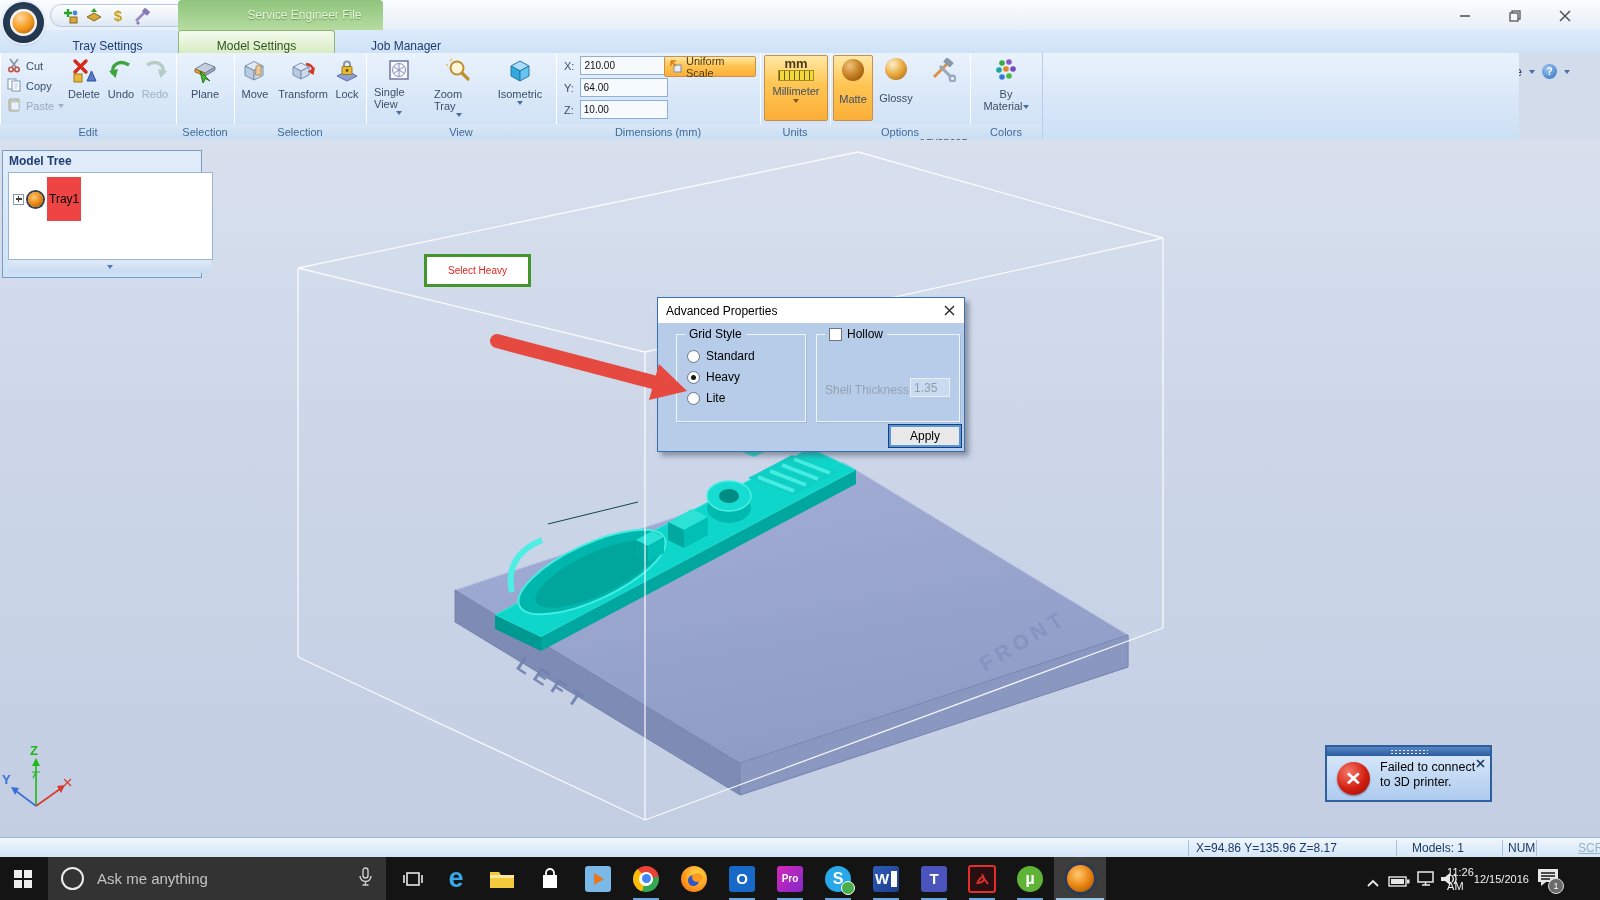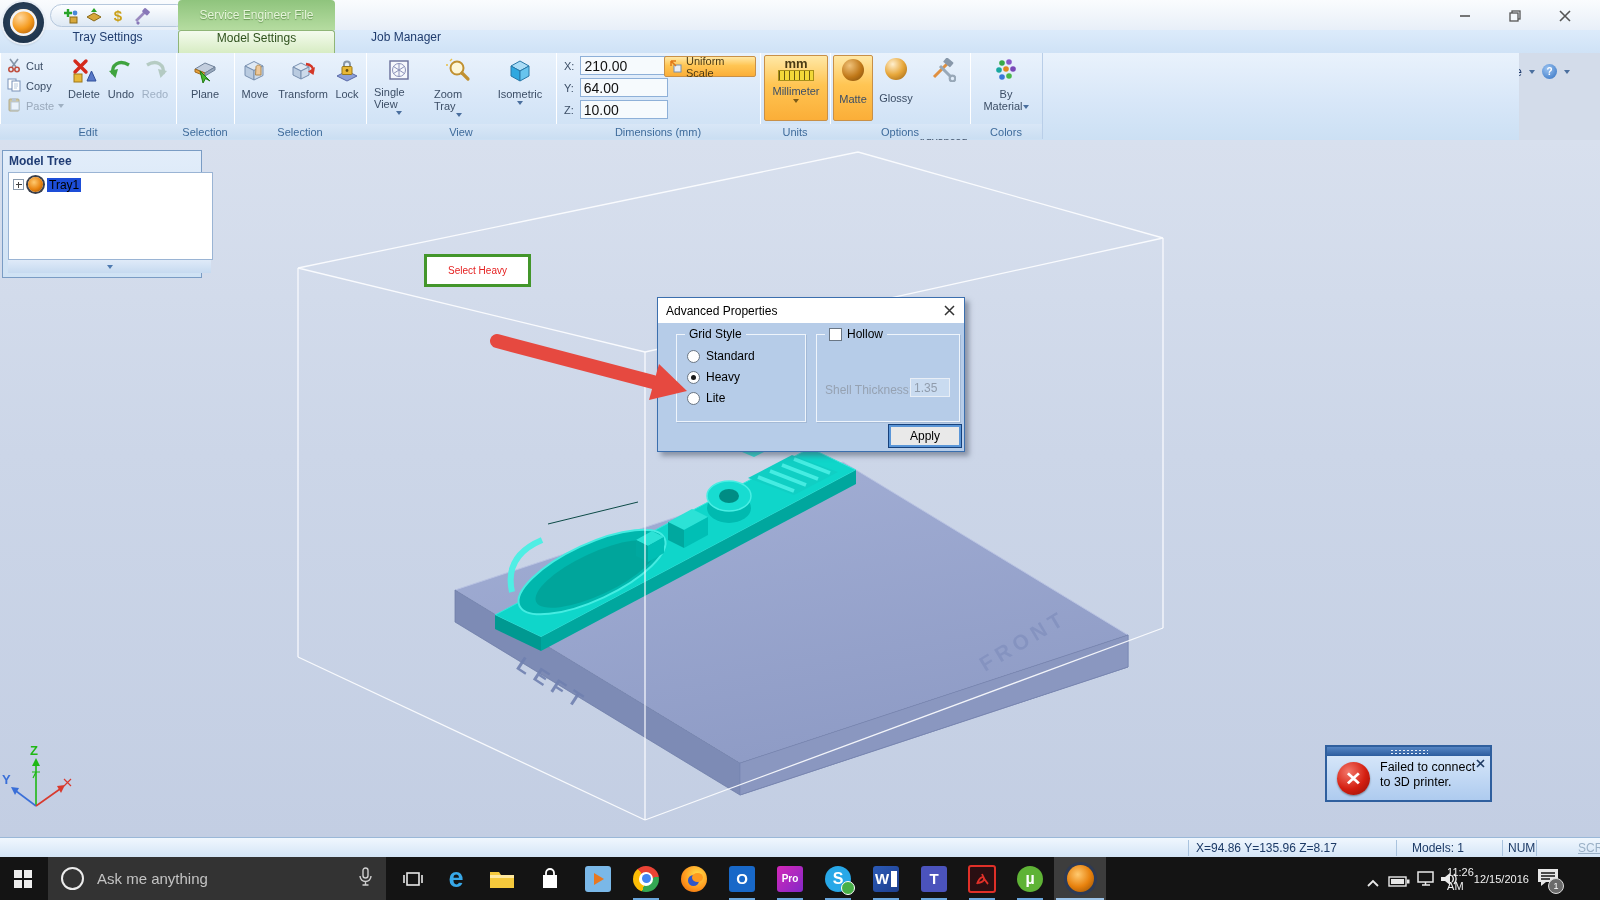--- a/index.html
+++ b/index.html
@@ -20,27 +20,27 @@
     background:linear-gradient(180deg,#fdfeff,#dde8f4);border:1px solid #b6c8dd;
     display:flex;align-items:center;gap:6px;padding:0 10px;box-sizing:border-box;}
   .qat-ic{width:18px;height:18px;display:inline-block;}
   #qat-more{position:absolute;left:196px;top:8px;width:10px;height:12px;}
   #qat-more .bar{width:7px;height:2px;background:#4a6f9e;margin:0 auto 2px;}
   .dd{display:inline-block;width:0;height:0;border-left:3.5px solid transparent;
     border-right:3.5px solid transparent;border-top:4px solid #4a6f9e;vertical-align:middle;}
   .dd.gray{border-top-color:#9fb0c2;}
   #app-title{position:absolute;left:178px;top:0;width:157px;height:30px;border-radius:4px 4px 0 0;
     background:linear-gradient(180deg,#8fc47d,#b5dca0);display:flex;align-items:center;justify-content:center;
-    color:#e6f5da;font-size:12px;text-shadow:0 1px 1px rgba(60,110,40,.6);}
+    color:#e6f5da;font-size:12px;text-shadow:0 1px 1px rgba(60,110,40,.6);padding-left:48px;}
   .wctl{position:absolute;top:8px;width:30px;height:16px;display:flex;align-items:center;justify-content:center;}
 
   
   #tabrow{position:absolute;left:0;top:30px;width:1600px;height:23px;
     background:linear-gradient(180deg,#dcebfb,#cfe2f6);}
-  .tab{position:absolute;top:0;height:23px;display:flex;align-items:flex-start;justify-content:center;
+  .tab{position:absolute;top:0;height:23px;display:flex;align-items:flex-end;justify-content:center;
     color:#1f3c6e;font-size:12px;}
   .tab.active{background:linear-gradient(180deg,#f4fbee,#d7ecc3);border:1px solid #8fb577;border-bottom:none;
     border-radius:3px 3px 0 0;color:#2f511d;box-sizing:border-box;}
   #menubar{position:absolute;right:30px;top:30px;height:23px;display:flex;align-items:center;gap:7px;
     font-size:12px;color:#1f3c6e;}
   .menu-item{display:inline-block;}
   .menu-item.u::first-letter{text-decoration:underline;}
   #help-btn{width:15px;height:15px;border-radius:50%;background:radial-gradient(circle at 38% 32%,#9cc4f2,#2f6fc0);
     color:#fff;font-size:10px;font-weight:bold;display:flex;align-items:center;justify-content:center;}
 
@@ -53,21 +53,21 @@
   .smallbtn{display:flex;align-items:center;gap:4px;height:20px;font-size:11px;color:#3c4e66;padding-left:4px;}
   .smallbtn.disabled{color:#9aa9bb;}
   .bigbtn{position:absolute;top:2px;display:flex;flex-direction:column;align-items:center;
     font-size:11px;color:#3c4e66;text-align:left;line-height:12px;}
   .bigbtn .ic{margin:3px 0 2px;}
   .bigbtn.disabled{color:#9fb0c4;}
   .bigbtn.disabled .ic{opacity:.38;filter:grayscale(.6);}
   .orange{background:linear-gradient(180deg,#ffe8a6,#ffc553 45%,#fbae38);border:1px solid #c89048;border-radius:2px;}
   .dimrow{position:absolute;left:8px;height:19px;display:flex;align-items:center;font-size:11px;color:#3c4e66;}
   .diminput{width:80px;height:17px;margin-left:6px;background:#f6fafd;border:1px solid #8eb0d8;
-    font-size:14px;color:#111;padding:0 3px;font-family:"Liberation Sans",sans-serif;}
+    font-size:10px;color:#111;padding:0 3px;font-family:"Liberation Sans",sans-serif;}
   #uniform-scale{position:absolute;left:108px;top:3px;width:92px;height:21px;display:flex;align-items:center;
     gap:3px;font-size:11px;color:#4a3a14;padding:0 4px;box-sizing:border-box;}
   .mm-ruler{width:34px;height:9px;background:#f2d838;border:1px solid #a89018;
     background-image:repeating-linear-gradient(90deg,#6a5a10 0 1px,transparent 1px 5px);}
   .ball{width:22px;height:22px;border-radius:50%;}
   .ball.matte{background:radial-gradient(circle at 35% 30%,#f0c27a,#c07818 55%,#7a4a0c);}
   .ball.glossy{background:radial-gradient(circle at 35% 28%,#ffefce,#e8a83c 50%,#9a6010);}
 
   
   #model-tree{position:absolute;left:2px;top:150px;width:200px;height:128px;
@@ -504,21 +504,21 @@
     <path d="M497 341 L653 382" stroke="#e64940" stroke-width="14" stroke-linecap="round" fill="none"></path>
     <polygon points="687,391 659,364 649,400" fill="#e64940"></polygon>
   </svg>
 
   <div id="model-tree">
     <div id="mt-title">Model Tree</div>
     <div id="mt-box">
       <div id="mt-row">
         <span id="mt-expander"></span>
         <span class="orb-sm"></span>
-        <span style="background:#1d4ed8;padding:0 2px;">Tray1</span>
+        <span style="background:#ef4444;padding:15px 2px;">Tray1</span>
       </div>
     </div>
     <div id="mt-collapse">
         <span class="dd"></span>
       </div>
   </div>
 
   <div id="dialog">
     <div id="dlg-title">
       <span>Advanced Properties</span>

